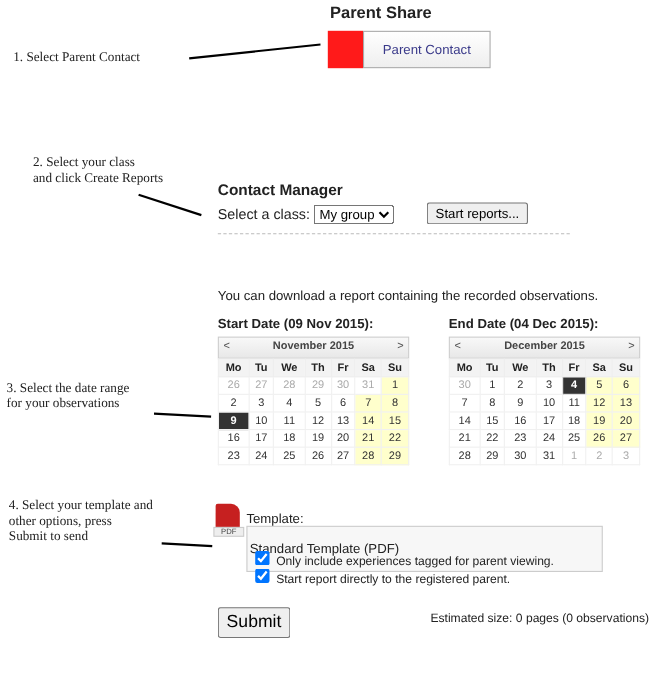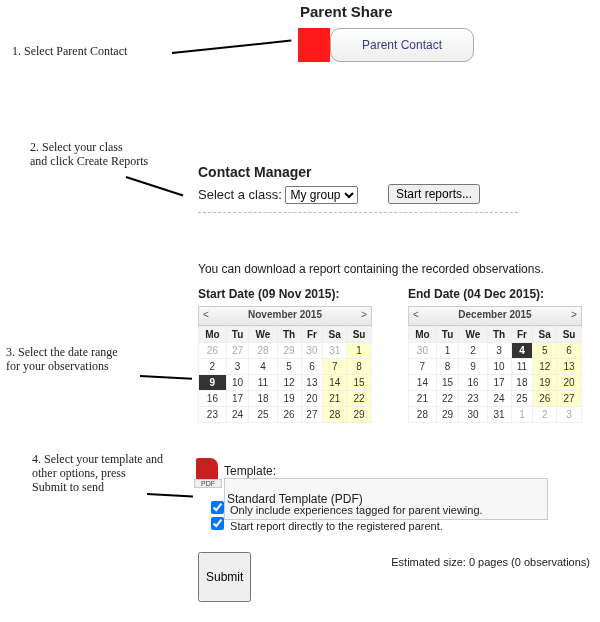--- a/index.html
+++ b/index.html
@@ -1,28 +1,28 @@
 <!DOCTYPE html>
 <html><head>
 <meta charset="utf-8">
 <style>
 html,body{margin:0;padding:0;background:#fff;font-family:Arial,Helvetica,sans-serif;font-size:12px;color:#222;}
 .page{position:relative;width:600px;height:622px;overflow:hidden;}
 .title-main{position:absolute;left:300px;top:3px;font-size:15px;font-weight:bold;}
 .step1{position:absolute;left:12px;top:44px;font-size:12px;font-family:"Comic Sans MS",cursive;}
 .step2{position:absolute;left:30px;top:140px;font-size:12px;font-family:"Comic Sans MS",cursive;line-height:14px;}
 .step3{position:absolute;left:6px;top:345px;font-size:12px;font-family:"Comic Sans MS",cursive;line-height:14px;}
-.step4{position:absolute;left:8px;top:452px;font-size:12px;font-family:"Comic Sans MS",cursive;line-height:14px;margin-left:24px;}
+.step4{position:absolute;left:8px;top:452px;font-size:12px;font-family:"Comic Sans MS",cursive;line-height:14px;}
 .line{position:absolute;background:#000;transform-origin:left center;height:2px;}
 .btn-pc{position:absolute;left:298px;top:28px;display:flex;}
 .btn-eo{position:absolute;left:298px;top:72px;display:flex;}
 .swatch{width:32px;height:34px;}
 .swatch.red{background:#ff1a1a;}
 .swatch.green{background:#22cc22;}
-.btn-box{width:144px;height:34px;box-sizing:border-box;border:1px solid #aaa;border-radius:10px;background:linear-gradient(#fff,#eee);display:flex;align-items:center;justify-content:center;color:#3a3a8a;font-size:12px;}
+.btn-box{width:116px;height:34px;box-sizing:border-box;border:1px solid #aaa;border-radius:0;background:linear-gradient(#fff,#eee);display:flex;align-items:center;justify-content:center;color:#3a3a8a;font-size:12px;}
 .cm-title{position:absolute;left:198px;top:164px;font-size:14px;font-weight:bold;}
 .cm-row{position:absolute;left:198px;top:186px;font-size:13px;}
 .cm-row select{font-size:12px;}
 .cm-btn{position:absolute;left:388px;top:184px;font-size:12px;padding:1px 6px;}
 .dash{position:absolute;left:198px;top:212px;width:320px;border-top:1px dashed #bbb;}
 .desc{position:absolute;left:198px;top:262px;font-size:12px;}
 .sd-label{position:absolute;left:198px;top:287px;font-size:12px;font-weight:bold;}
 .ed-label{position:absolute;left:408px;top:287px;font-size:12px;font-weight:bold;}
 .cal{position:absolute;top:306px;width:174px;background:#fff;}
 .cal.left{left:198px;}
@@ -34,22 +34,22 @@
 .cal th{background:#f3f3f3;padding:2px 0;color:#222;font-weight:bold;border:1px solid #eee;}
 .cal td{text-align:center;padding:2px 0;border:1px solid #f0f0f0;color:#333;}
 .cal td.dim{color:#aaa;}
 .cal td.wk{background:#ffffcc;}
 .cal td.sel{background:#333;color:#fff;font-weight:bold;}
 .pdf-wrap{position:absolute;left:224px;top:464px;}
 .pdf-icon{position:absolute;left:196px;top:458px;width:22px;height:28px;background:#c62020;border-radius:2px 8px 2px 2px;}
 .pdf-icon:after{content:"PDF";position:absolute;bottom:-2px;left:-2px;width:26px;background:#eee;color:#444;font-size:7px;text-align:center;border:1px solid #ccc;}
 .templ-label{font-size:12px;}
 .templ-sel{font-size:12px;width:318px;background:#f7f7f7;border:1px solid #ccc;padding:13px 2px;}
-.chk-row{position:absolute;left:207px;font-size:11px;}
-.submit{position:absolute;left:198px;top:552px;font-size:12px;padding:16px 6px;}
+.chk-row{position:absolute;left:228px;font-size:11px;}
+.submit{position:absolute;left:198px;top:552px;font-size:16px;padding:3px 6px;}
 .estim{position:absolute;right:10px;top:556px;font-size:11px;}
 </style>
 </head>
 <body>
 <div class="page">
 
 <div class="title-main">Parent Share</div>
 
 <div class="step1">1. Select Parent Contact</div>
 <div class="line" style="left:172px;top:52px;width:120px;transform:rotate(-6deg);"></div>

